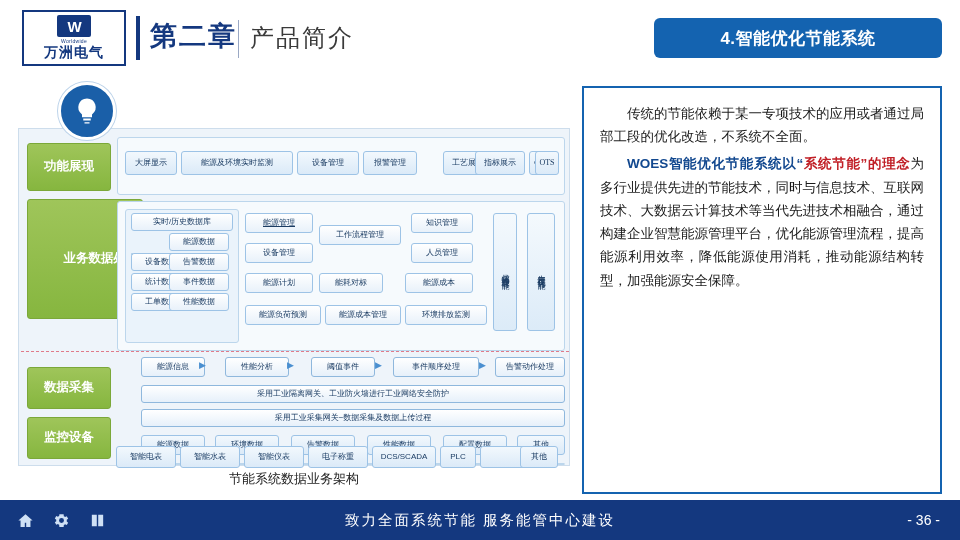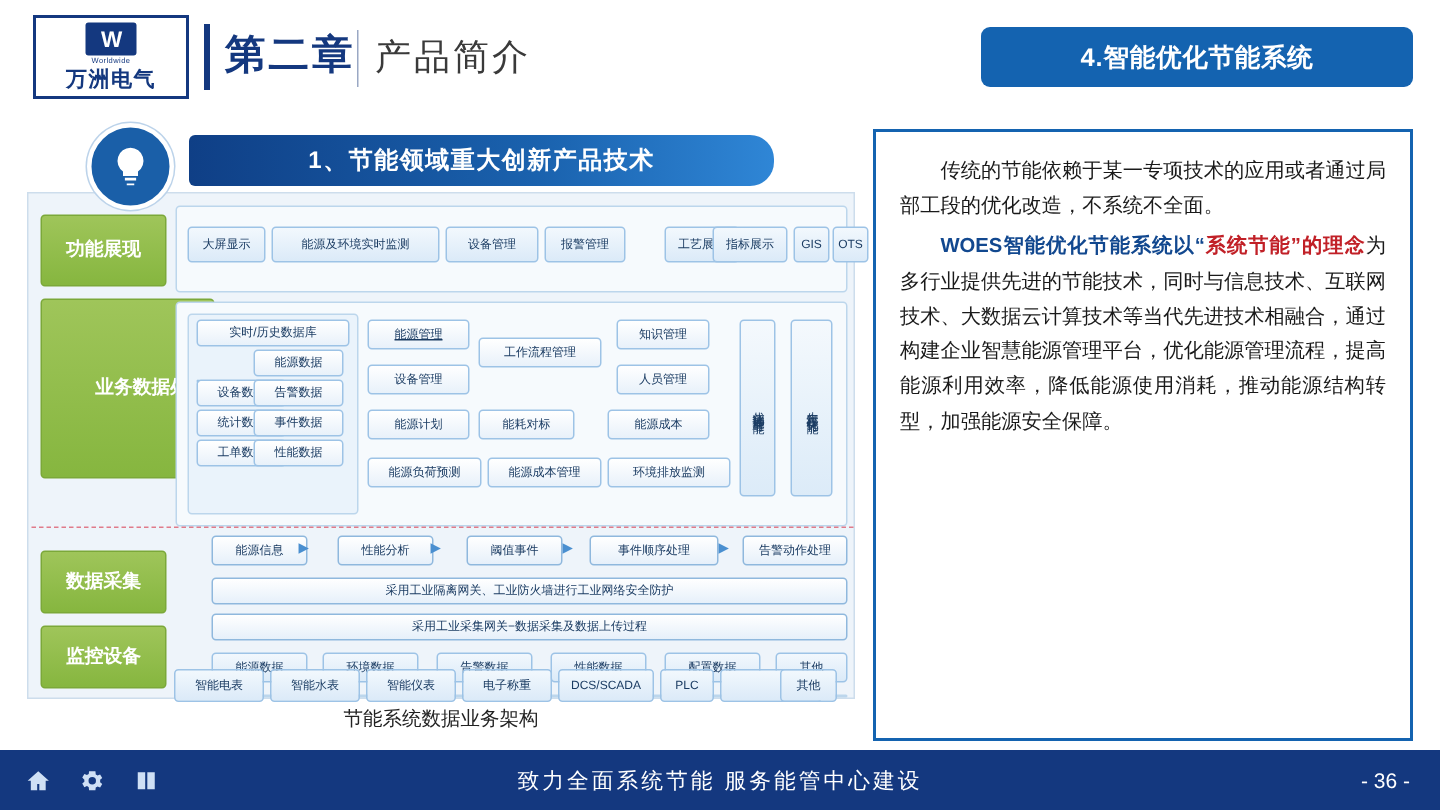--- a/index.html
+++ b/index.html
@@ -73,40 +73,37 @@
 </div>
 
 <div class="left-wrap">
 
   <div class="badge">
     <svg viewBox="0 0 24 24" fill="#ffffff">
         <path d="M12 2a7 7 0 0 0-4 12.7V17h8v-2.3A7 7 0 0 0 12 2zm-3 16h6v1.5H9V18zm1 3h4v1h-4v-1z"></path>
       </svg>
   </div>
 
-  <div class="sec-title">
-    <span>1、节能领域重大创新产品技术</span>
-  </div>
 
   <div class="diagram">
 
     <div class="lbl" style="left:8px;top:14px;width:82px;height:46px;">功能展现</div>
     <div class="lbl" style="left:8px;top:70px;width:82px;height:118px;padding-left:32px;">业务数据处理</div>
     <div class="lbl" style="left:8px;top:238px;width:82px;height:40px;">数据采集</div>
     <div class="lbl" style="left:8px;top:288px;width:82px;height:40px;">监控设备</div>
 
     <div class="panel" style="left:98px;top:8px;width:446px;height:56px;"></div>
     <div class="card blue" style="left:106px;top:22px;width:50px;height:22px;">大屏显示</div>
     <div class="card blue" style="left:162px;top:22px;width:110px;height:22px;">能源及环境实时监测</div>
     <div class="card blue" style="left:278px;top:22px;width:60px;height:22px;">设备管理</div>
     <div class="card blue" style="left:344px;top:22px;width:52px;height:22px;">报警管理</div>
     <div class="card blue" style="left:424px;top:22px;width:48px;height:22px;">工艺展示</div>
     <div class="card blue" style="left:456px;top:22px;width:48px;height:22px;">指标展示</div>
     <div class="card blue" style="left:510px;top:22px;width:22px;height:22px;">GIS</div>
-    <div class="card blue" style="left:536px;top:22px;width:22px;height:22px;">OTS</div>
+    <div class="card blue" style="left:516px;top:22px;width:22px;height:22px;font-family:Liberation Serif, serif;">OTS</div>
 
     <div class="panel" style="left:98px;top:72px;width:446px;height:148px;"></div>
 
     <div class="panel" style="left:106px;top:80px;width:112px;height:132px;background:#eaf3fb;"></div>
     <div class="card mid" style="left:112px;top:84px;width:100px;height:16px;">实时/历史数据库</div>
     <div class="card mid" style="left:150px;top:104px;width:58px;height:16px;">能源数据</div>
     <div class="card mid" style="left:112px;top:124px;width:58px;height:16px;">设备数据</div>
     <div class="card mid" style="left:112px;top:124px;width:0;height:0;overflow:hidden;"></div>
     <div class="card mid" style="left:150px;top:124px;width:58px;height:16px;">告警数据</div>
     <div class="card mid" style="left:112px;top:144px;width:58px;height:16px;">统计数据</div>

